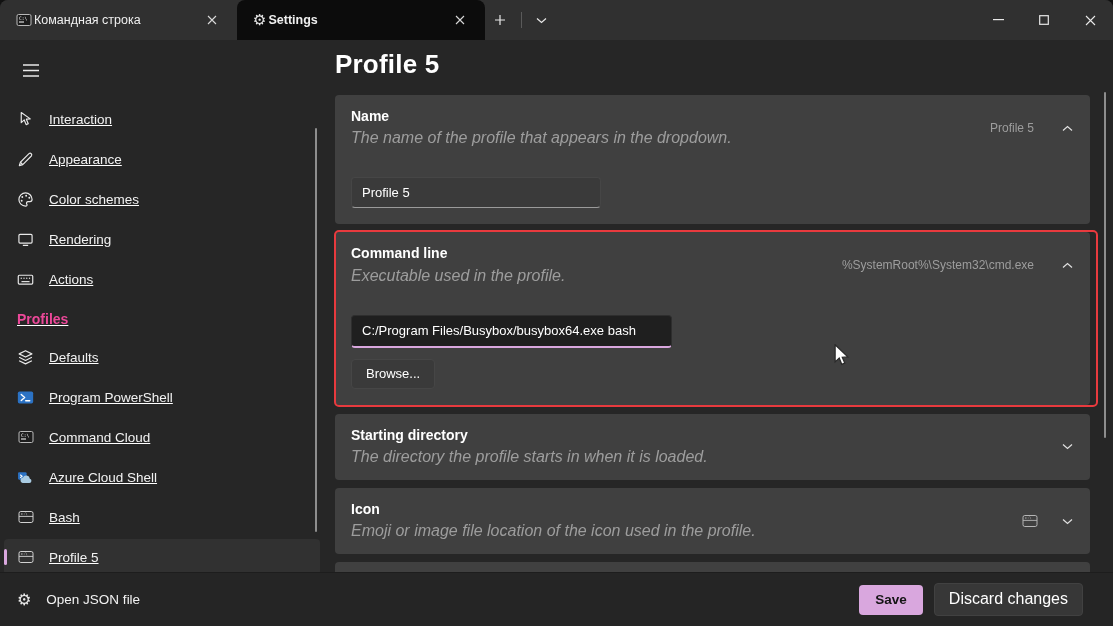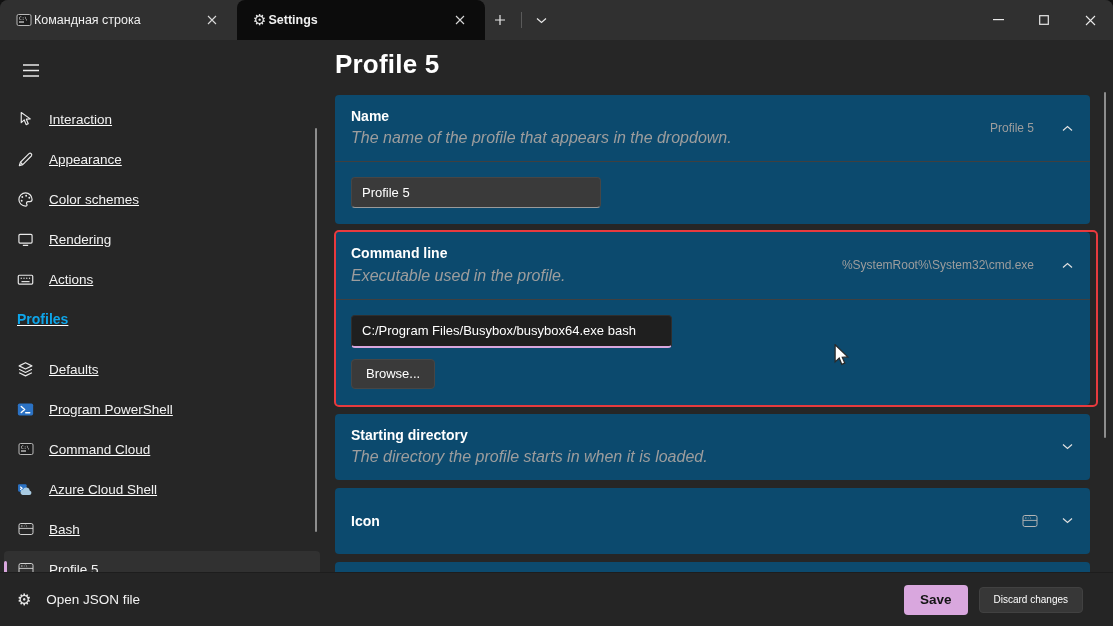--- a/index.html
+++ b/index.html
@@ -24,26 +24,26 @@
   
   .app-body { position:absolute; top:40px; left:0; right:0; bottom:54px; display:flex; }
   
   .sidebar { position:relative; width:334px; flex:none; }
   .hamburger { margin:14px 0 0 14px; width:34px; height:32px; display:flex; align-items:center; justify-content:center; border-radius:4px; }
   .nav { margin-top:15px;text-decoration:underline; }
   .nav-item { position:relative; height:36px; margin:0 14px 4px 4px; padding-left:13px; display:flex; align-items:center; gap:15px; border-radius:4px; font-size:13.5px; color:#f2f2f2; }
   .nav-item .ico { width:17px; height:17px; flex:none; display:flex; align-items:center; justify-content:center; }
   .nav-item.selected { background:#313131; }
   .sel-bar { position:absolute; left:0; top:10px; width:3px; height:16px; border-radius:2px; background:#d9a7de; }
-  .nav-section { margin:14px 0 24px 17px; font-size:14px; font-weight:700; color:#0ea5e9; }
+  .nav-section { margin:14px 0 12px 17px; font-size:14px; font-weight:700; color:#ec4899; }
   .side-scroll { position:absolute; right:17px; top:88px; width:2px; height:404px; background:#8d8d8d; border-radius:1px; }
   
   .main { position:relative; flex:1; padding:9px 23px 0 1px; overflow:hidden; }
   .page-title { font-size:26px; font-weight:700; letter-spacing:.2px; margin:0 0 15px 0; }
-  .card { background:#0c4a6e; border-radius:4px; margin-bottom:8px; }
+  .card { background:#404040; border-radius:4px; margin-bottom:8px; }
   .card-header { display:flex; align-items:center; padding:0 16px; min-height:62px; }
   .card-header.tall { min-height:66px; }
   .head-text { flex:1; padding:11px 0; }
   .card-title { font-size:14px; font-weight:700; color:#fff; line-height:1.45; }
   .card-desc { font-size:16px; color:#9d9d9d; line-height:1.5;font-style:italic; }
   .head-value { font-size:12px; color:#9d9d9d; margin-right:26px; white-space:nowrap; }
   .chev { width:14px; height:14px; display:flex; align-items:center; justify-content:center; flex:none; }
   .card-body { border-top:1px solid #404040; padding:15px 16px 16px 16px; }
   .textbox { height:31px; background:#3a3a3a; border:1px solid #464646; border-bottom:1px solid #9a9a9a; border-radius:4px; color:#fff; font-size:13px; font-family:"Liberation Sans",sans-serif; padding:0 10px; outline:none; }
   .textbox.name { width:250px; }
@@ -53,21 +53,21 @@
   .card.alert::after { content:""; position:absolute; inset:-2px -8px -2px -1px; border:2.5px solid #e83a3e; border-radius:5px; pointer-events:none; }
   .icon-preview { margin-right:22px; display:flex; }
   .card.cut { height:29px; overflow:hidden; margin-bottom:0; }
   .card.cut .card-header { min-height:56px; align-items:flex-start; padding-top:12px; }
   .main-scroll { position:absolute; right:7px; top:52px; width:2.5px; height:346px; background:#8d8d8d; border-radius:1px; }
   
   .bottombar { position:absolute; left:0; right:0; bottom:0; height:54px; background:#252525; border-top:1px solid #1d1d1d; display:flex; align-items:center; padding:0 30px 0 17px; }
   .open-json { display:flex; align-items:center; gap:15px; font-size:13.5px; color:#f2f2f2; }
   .bottombar-spacer { flex:1; }
   .btn-save { background:#d9a7de; color:#141414; font-weight:700; font-size:13.5px; border:none; border-radius:4px; padding:7px 16px 8px; font-family:"Liberation Sans",sans-serif; }
-  .btn-discard { background:#373737; color:#fff; font-size:10px; border:1px solid #414141; border-radius:4px; padding:6px 14px 7px; margin-left:11px; font-family:"Liberation Sans",sans-serif; }
+  .btn-discard { background:#373737; color:#fff; font-size:16px; border:1px solid #414141; border-radius:4px; padding:6px 14px 7px; margin-left:11px; font-family:"Liberation Sans",sans-serif; }
   .gear-glyph { font-family:"DejaVu Sans",sans-serif; font-size:16px; line-height:1; color:#e8e8e8; }
   .cursor { position:absolute; left:833px; top:344px; pointer-events:none; z-index:50; }
 </style>
 </head>
 <body>
 
 <div class="window">
 
   <div class="titlebar">
     <div class="tab">
@@ -307,20 +307,21 @@
                 <path d="M1 1.5 L5.5 5.5 L10 1.5" fill="none" stroke="#e0e0e0" stroke-width="1.2"></path>
               </svg>
           </div>
         </div>
       </div>
 
       <div class="card">
         <div class="card-header tall">
           <div class="head-text">
             <div class="card-title">Icon</div>
+            <div class="card-desc">Emoji or image file location of the icon used in the profile.</div>
           </div>
           <span class="icon-preview">
             <svg width="16" height="16" viewBox="0 0 16 16">
                 <rect x="1" y="2.5" width="14" height="11" rx="1.8" fill="none" stroke="#b5b5b5" stroke-width="1"></rect>
                 <text x="2.8" y="6.4" font-size="3.8" fill="#b5b5b5" font-family="DejaVu Sans Mono,monospace">c:\</text>
                 <path d="M1 7.4 H15" stroke="#b5b5b5" stroke-width="0.9"></path>
               </svg>
           </span>
           <div class="chev">
             <svg width="11" height="7" viewBox="0 0 11 7">

